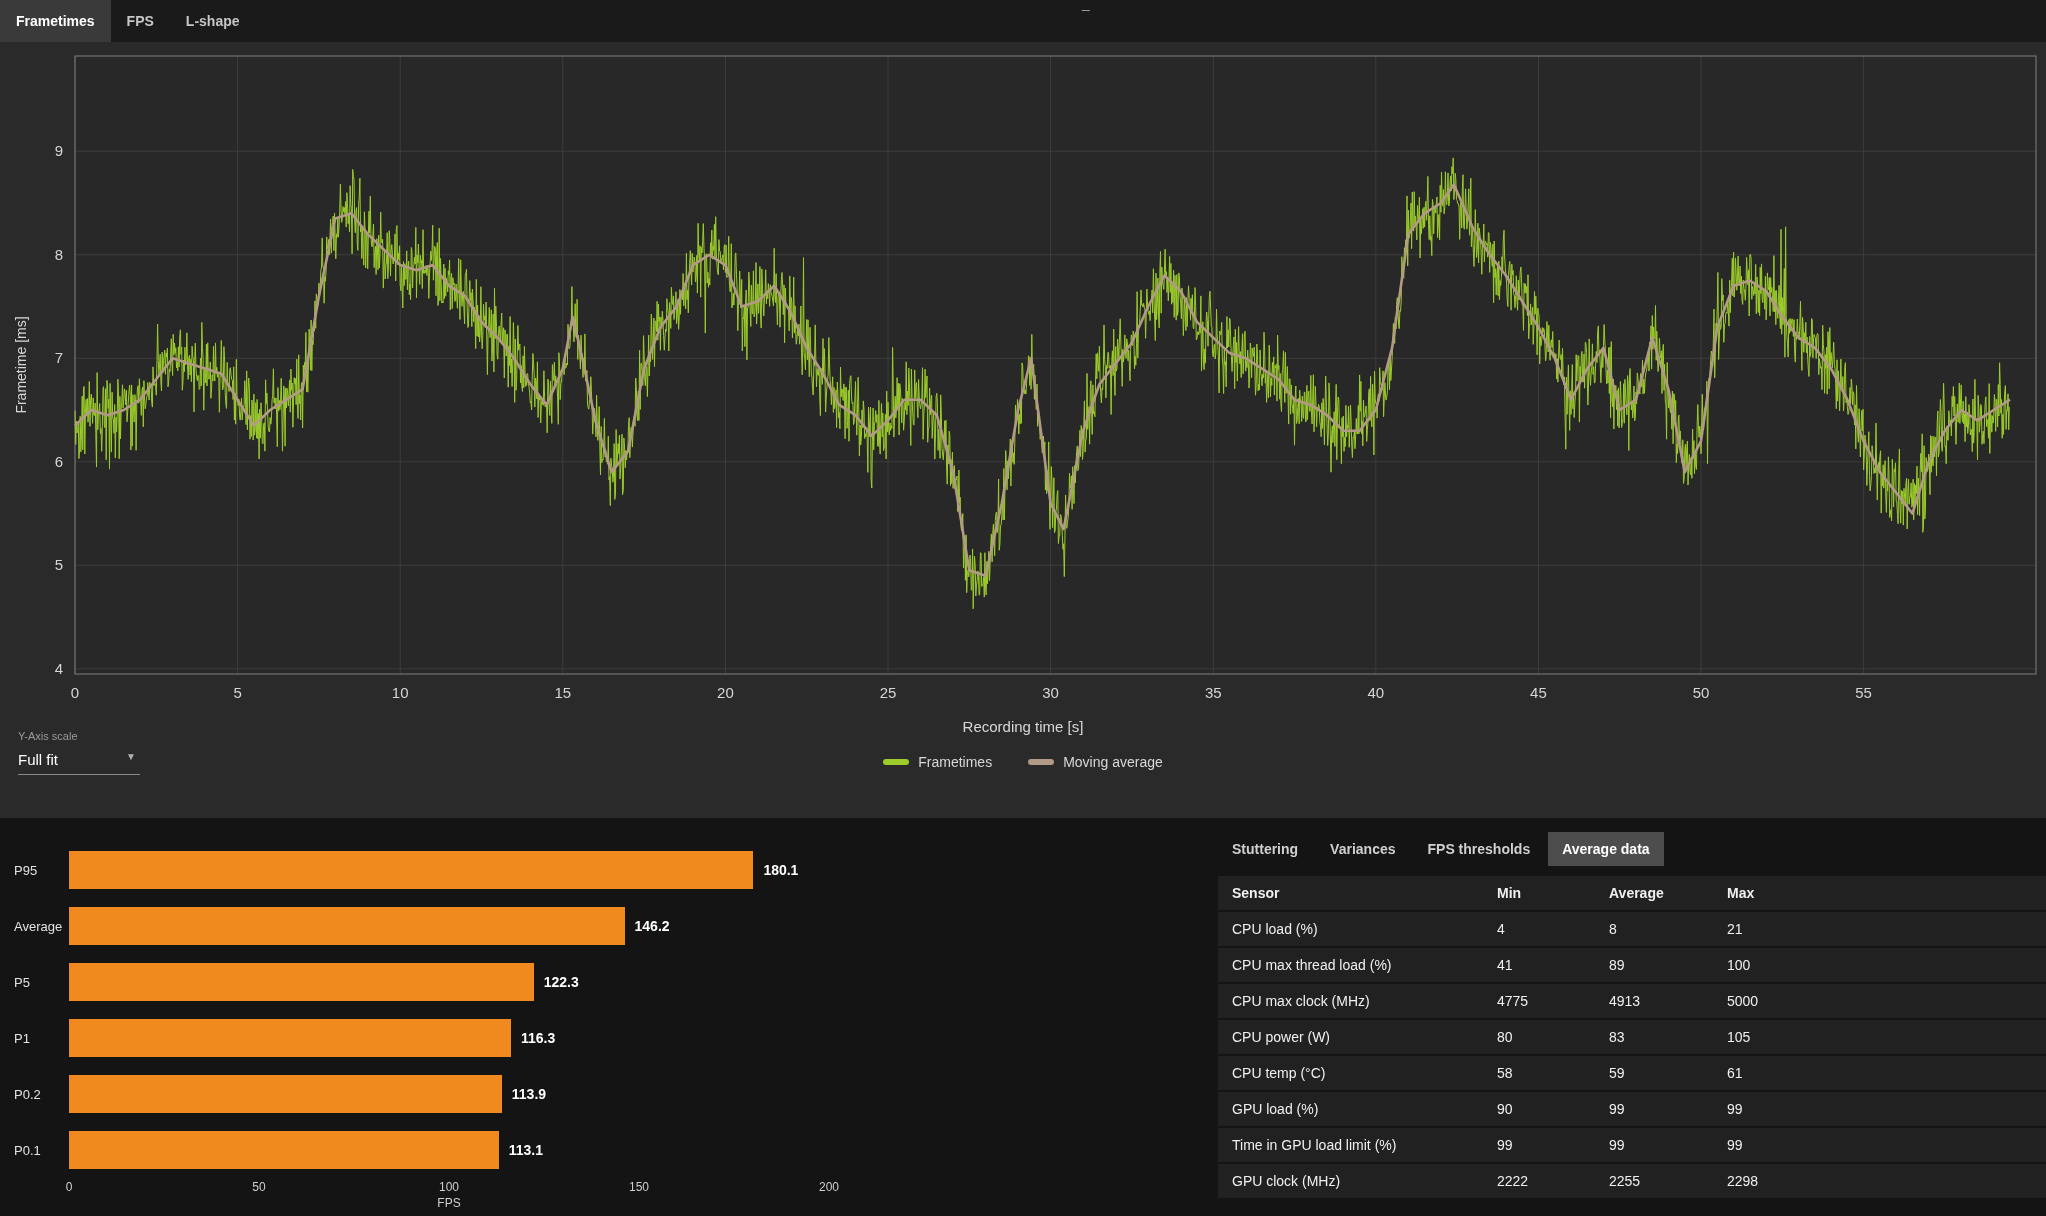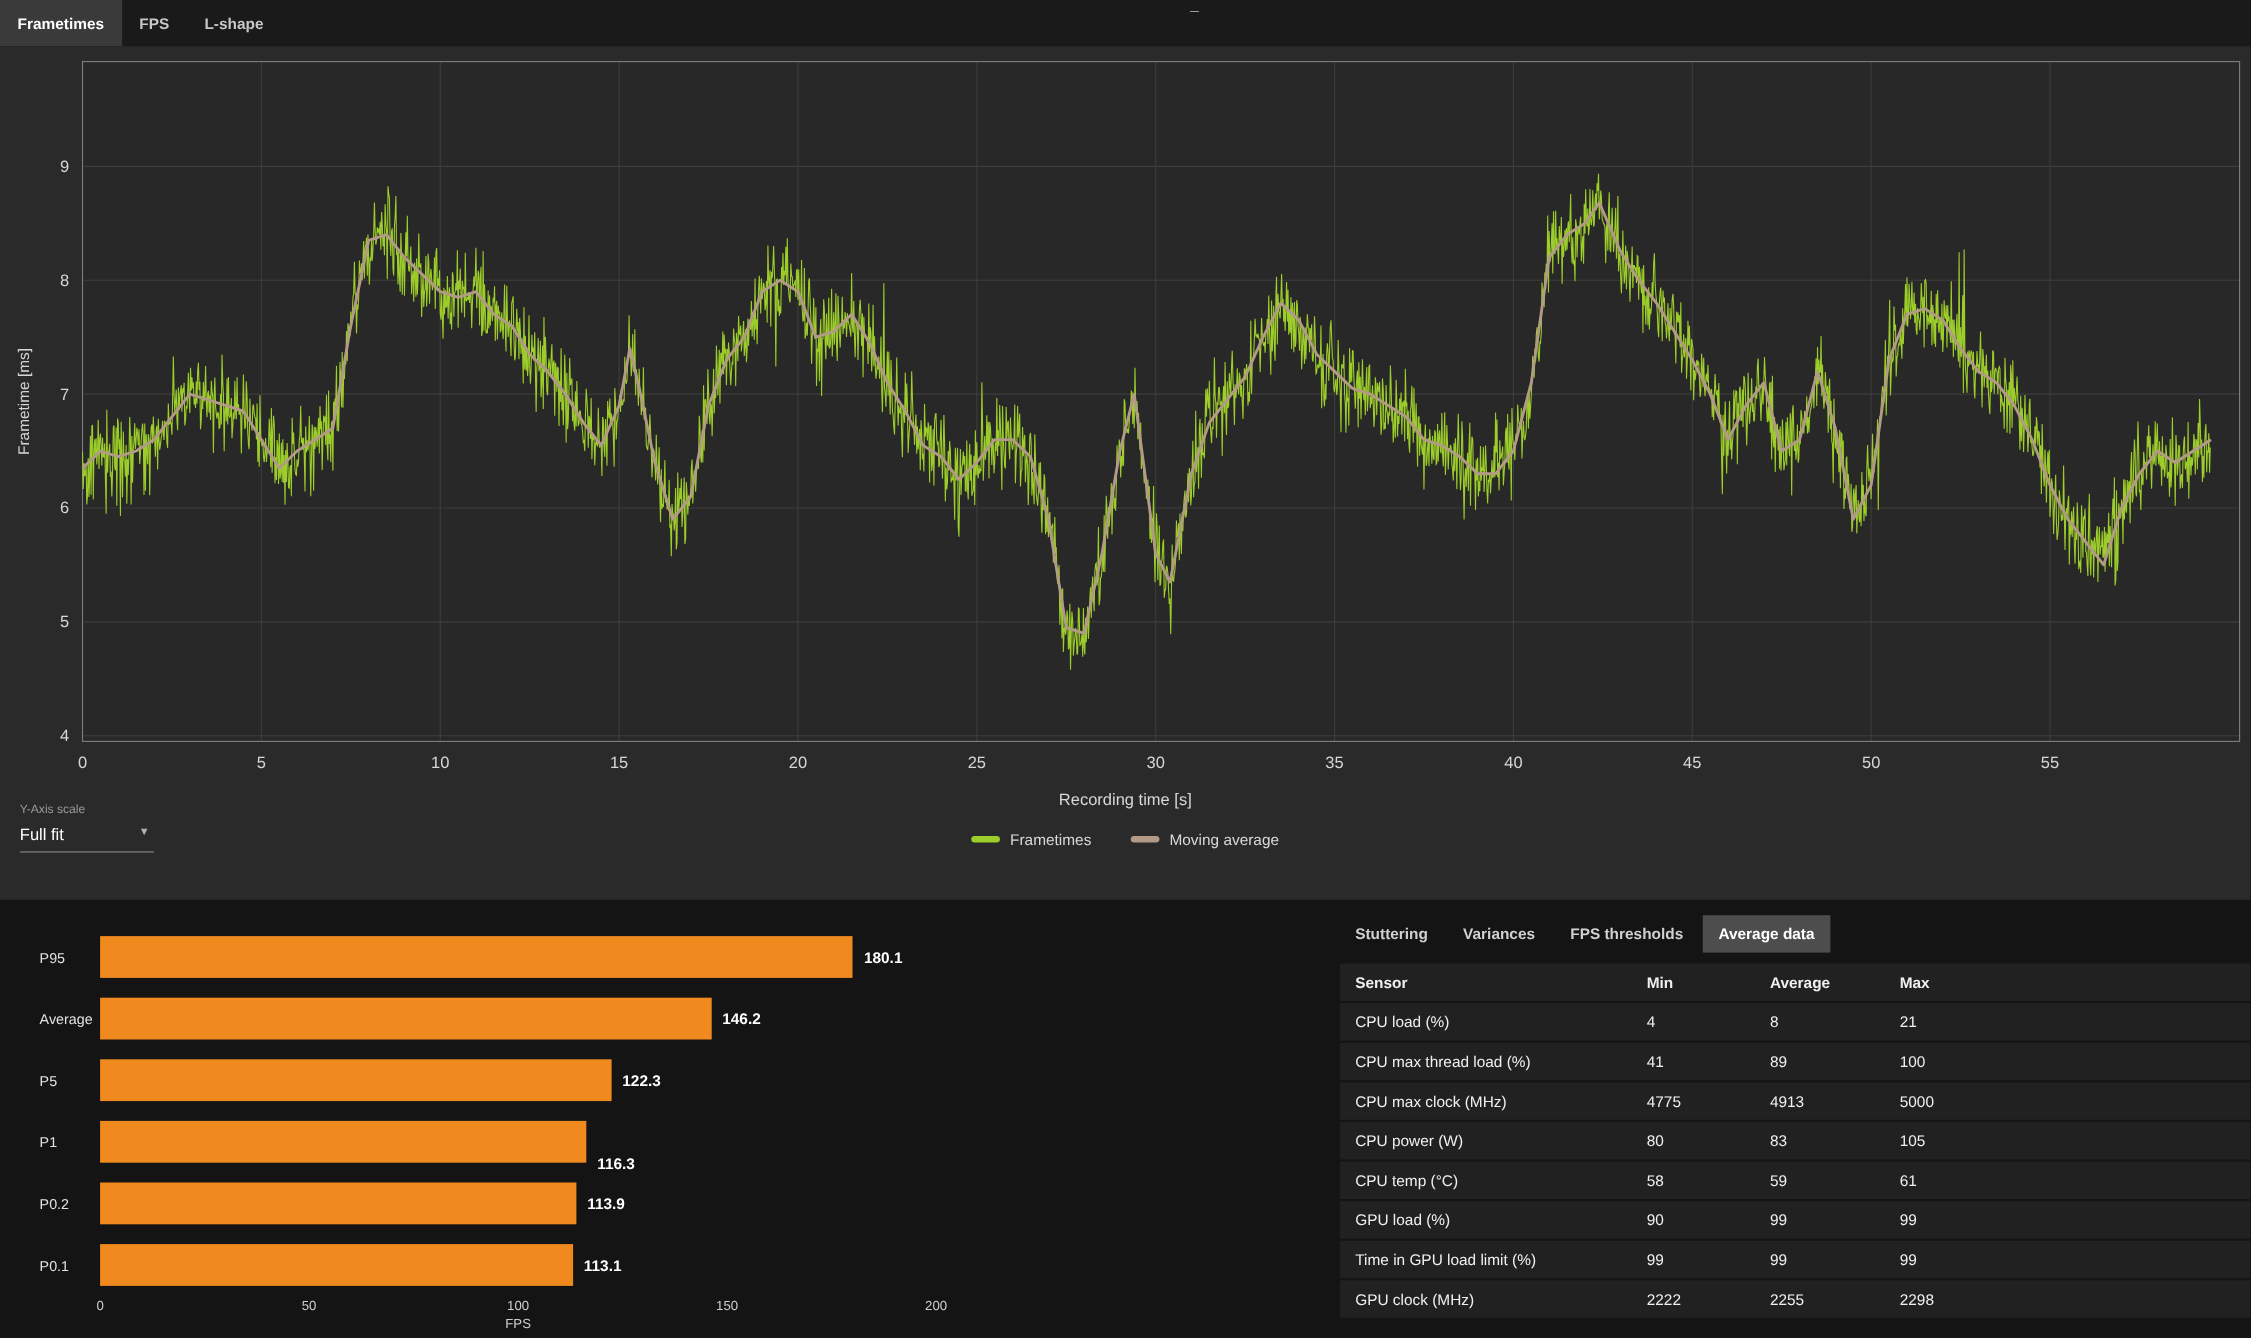--- a/index.html
+++ b/index.html
@@ -17,21 +17,21 @@
   .legend-row{display:flex;justify-content:center;gap:36px;margin-top:16px}
   .legend-item{display:flex;align-items:center;gap:9px;color:#d8d8d8;font-size:14px;cursor:pointer}
   .legend-swatch{width:26px;height:6px;border-radius:3px}
   .yscale{position:absolute;left:18px;top:688px;width:130px}
   .yscale-label{font-size:11px;color:#9a9a9a;margin-bottom:4px}
   .yscale-value{display:flex;justify-content:space-between;align-items:flex-start;width:122px;
     border-bottom:1px solid #8a8a8a;padding:5px 4px 6px 0;color:#fff;font-size:15px;cursor:pointer}
   .yscale-caret{color:#b0b0b0;font-size:10px}
   
   .bottom{display:flex;height:398px;background:#141414;padding-top:14px}
-  .bar-panel{width:1150px;flex:none;padding-left:36px;padding-top:10px}
+  .bar-panel{width:1150px;flex:none;padding-left:14px;padding-top:10px}
   .bar-row{display:flex;align-items:center;height:56px}
   .bar-label{width:55px;font-size:13px;color:#e2e2e2}
   .bar-track{position:relative;width:760px;height:38px}
   .bar-fill{position:absolute;left:0;top:0;height:100%}
   .bar-value{position:absolute;top:50%;transform:translateY(-50%);margin-left:10px;
     font-size:14px;font-weight:700;color:#fff;white-space:nowrap}
   .bar-axis{position:relative;margin-left:55px;width:760px;height:16px;margin-top:2px}
   .bar-axis span{position:absolute;transform:translateX(-50%);font-size:12px;color:#cfcfcf}
   .bar-xlabel{margin-left:55px;width:760px;text-align:center;font-size:12px;color:#cfcfcf}
   
@@ -141,21 +141,21 @@
           <span class="bar-label">P5</span>
           <div class="bar-track">
             <div class="bar-fill" style="width: 61.15%; background: rgb(240, 137, 30);"></div>
             <span class="bar-value" style="left: 61.15%;">122.3</span>
           </div>
         </div>
         <div class="bar-row">
           <span class="bar-label">P1</span>
           <div class="bar-track">
             <div class="bar-fill" style="width: 58.15%; background: rgb(240, 137, 30);"></div>
-            <span class="bar-value" style="left: 58.15%; margin-top: 20px;">116.3</span>
+            <span class="bar-value" style="left: 58.15%;">116.3</span>
           </div>
         </div>
         <div class="bar-row">
           <span class="bar-label">P0.2</span>
           <div class="bar-track">
             <div class="bar-fill" style="width: 56.95%; background: rgb(240, 137, 30);"></div>
             <span class="bar-value" style="left: 56.95%;">113.9</span>
           </div>
         </div>
         <div class="bar-row">

